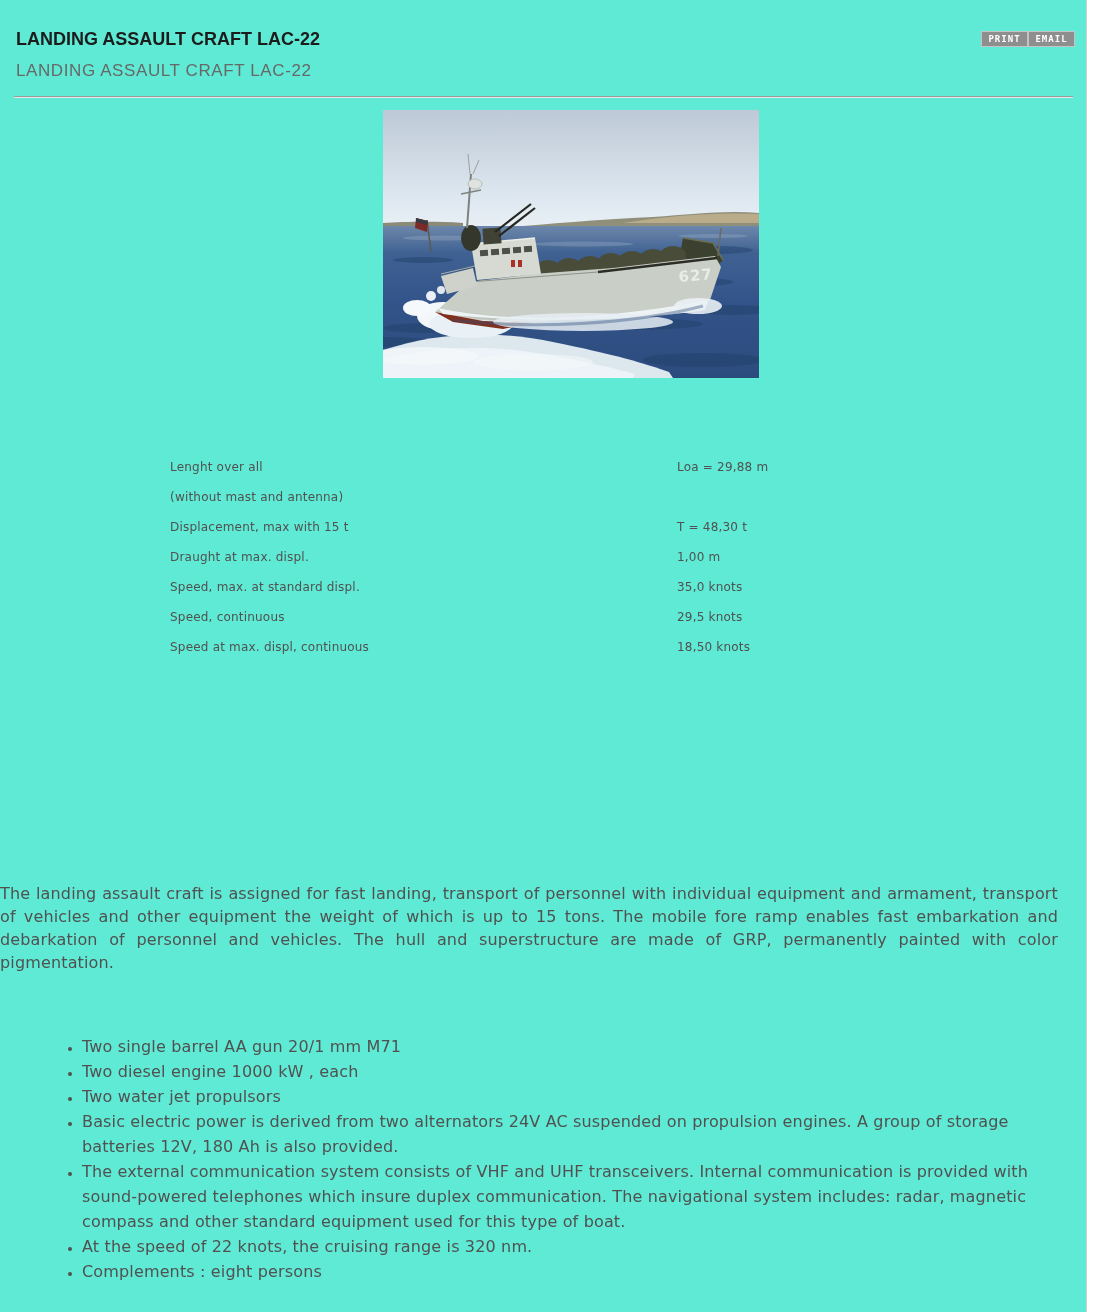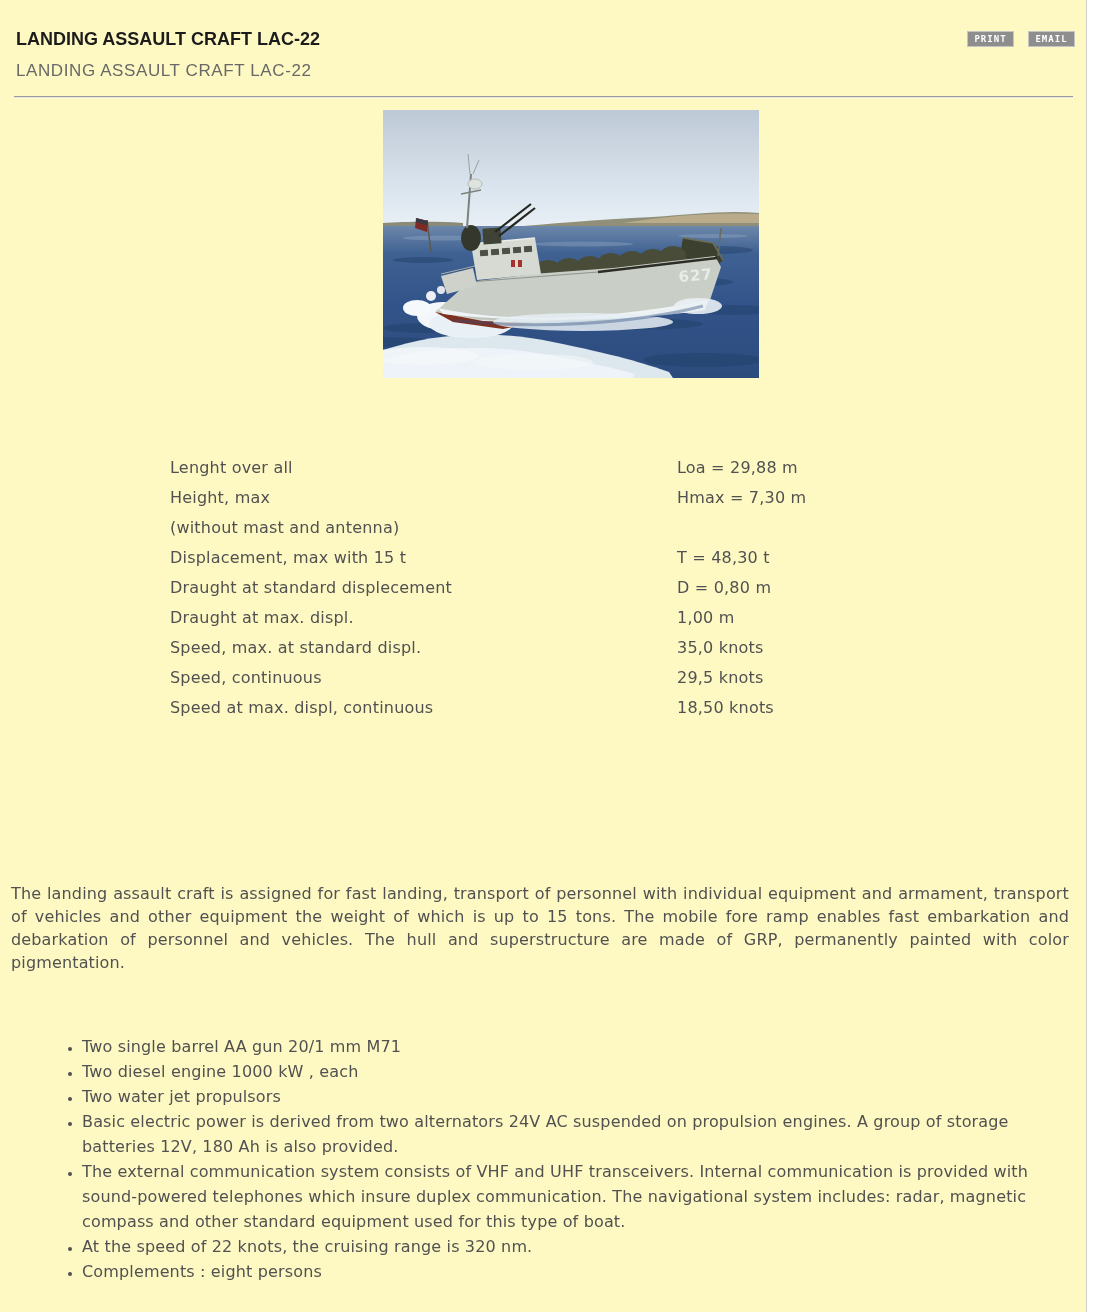--- a/index.html
+++ b/index.html
@@ -4,37 +4,37 @@
 <style>
   html,body{margin:0;padding:0;background:#ffffff;}
   body{
     width:1093px;height:1312px;position:relative;
     font-family:"DejaVu Sans","Liberation Sans",sans-serif;
     color:#515151;letter-spacing:0.15px;
     -webkit-font-smoothing:antialiased;
   }
   .page{
     position:relative;width:1087px;height:1312px;
-    background:#fef9c3;border-right:1px solid #cfcfcf;box-sizing:border-box;
+    background:#5eead4;border-right:1px solid #cfcfcf;box-sizing:border-box;
   }
   
   .page-title{
     position:absolute;left:16px;top:29px;margin:0;
     font-family:"Liberation Sans",sans-serif;
     font-size:18px;font-weight:bold;color:#1c1c1c;letter-spacing:0px;
     line-height:20px;
   }
   .subtitle{
     position:absolute;left:16px;top:61px;margin:0;
     font-family:"Liberation Sans",sans-serif;
     font-size:17px;font-weight:normal;color:#686868;letter-spacing:0.6px;
     line-height:20px;
   }
   .toolbar{
-    position:absolute;top:31px;right:11px;display:flex;gap:14px;
+    position:absolute;top:31px;right:11px;display:flex;gap:0;
   }
   .tool-btn{
     display:block;width:47px;height:16px;box-sizing:border-box;
     background:#8e8e8e;border:1px solid #c4c4c4;
     color:#ffffff;font-family:"DejaVu Sans Mono","Liberation Mono",monospace;
     font-size:9px;font-weight:bold;letter-spacing:1px;
     text-align:center;line-height:14px;padding:0;cursor:pointer;
   }
   .rule{
     position:absolute;left:14px;top:96px;width:1059px;height:0;
@@ -45,26 +45,26 @@
     position:absolute;left:383px;top:110px;width:376px;height:268px;
     overflow:hidden;
   }
   .photo svg{display:block;}
   
   .spec-table{
     position:absolute;left:170px;top:452px;border-collapse:collapse;
   }
   .spec-table td{
     height:30px;padding:0;vertical-align:middle;
-    font-size:16px;color:#515151;letter-spacing:0.2px;white-space:nowrap;
+    font-size:12px;color:#515151;letter-spacing:0.2px;white-space:nowrap;
   }
   .spec-table td.spec-label{width:507px;}
   
   .description{
-    position:absolute;left:11px;top:882px;width:1058px;margin:0;
+    position:absolute;left:0;top:882px;width:1058px;margin:0;
     font-size:16px;line-height:23px;color:#515151;text-align:justify;
   }
   
   .features{
     position:absolute;left:14px;top:1030px;width:1010px;margin:4px;
     padding:0 0 0 64px;list-style:disc outside;
   }
   .features li{
     font-size:16px;line-height:25px;color:#515151;max-width:950px;
   }
@@ -218,34 +218,26 @@
     </svg>
   </div>
 
   <table class="spec-table">
     <tbody>
         <tr>
           <td class="spec-label">Lenght over all</td>
           <td class="spec-value">Loa = 29,88 m</td>
         </tr>
         <tr>
-          <td class="spec-label">Height, max</td>
-          <td class="spec-value">Hmax = 7,30 m</td>
-        </tr>
-        <tr>
           <td class="spec-label">(without mast and antenna)</td>
           <td class="spec-value"></td>
         </tr>
         <tr>
           <td class="spec-label">Displacement, max with 15 t</td>
           <td class="spec-value">T = 48,30 t</td>
-        </tr>
-        <tr>
-          <td class="spec-label">Draught at standard displecement</td>
-          <td class="spec-value">D = 0,80 m</td>
         </tr>
         <tr>
           <td class="spec-label">Draught at max. displ.</td>
           <td class="spec-value">1,00 m</td>
         </tr>
         <tr>
           <td class="spec-label">Speed, max. at standard displ.</td>
           <td class="spec-value">35,0 knots</td>
         </tr>
         <tr>

